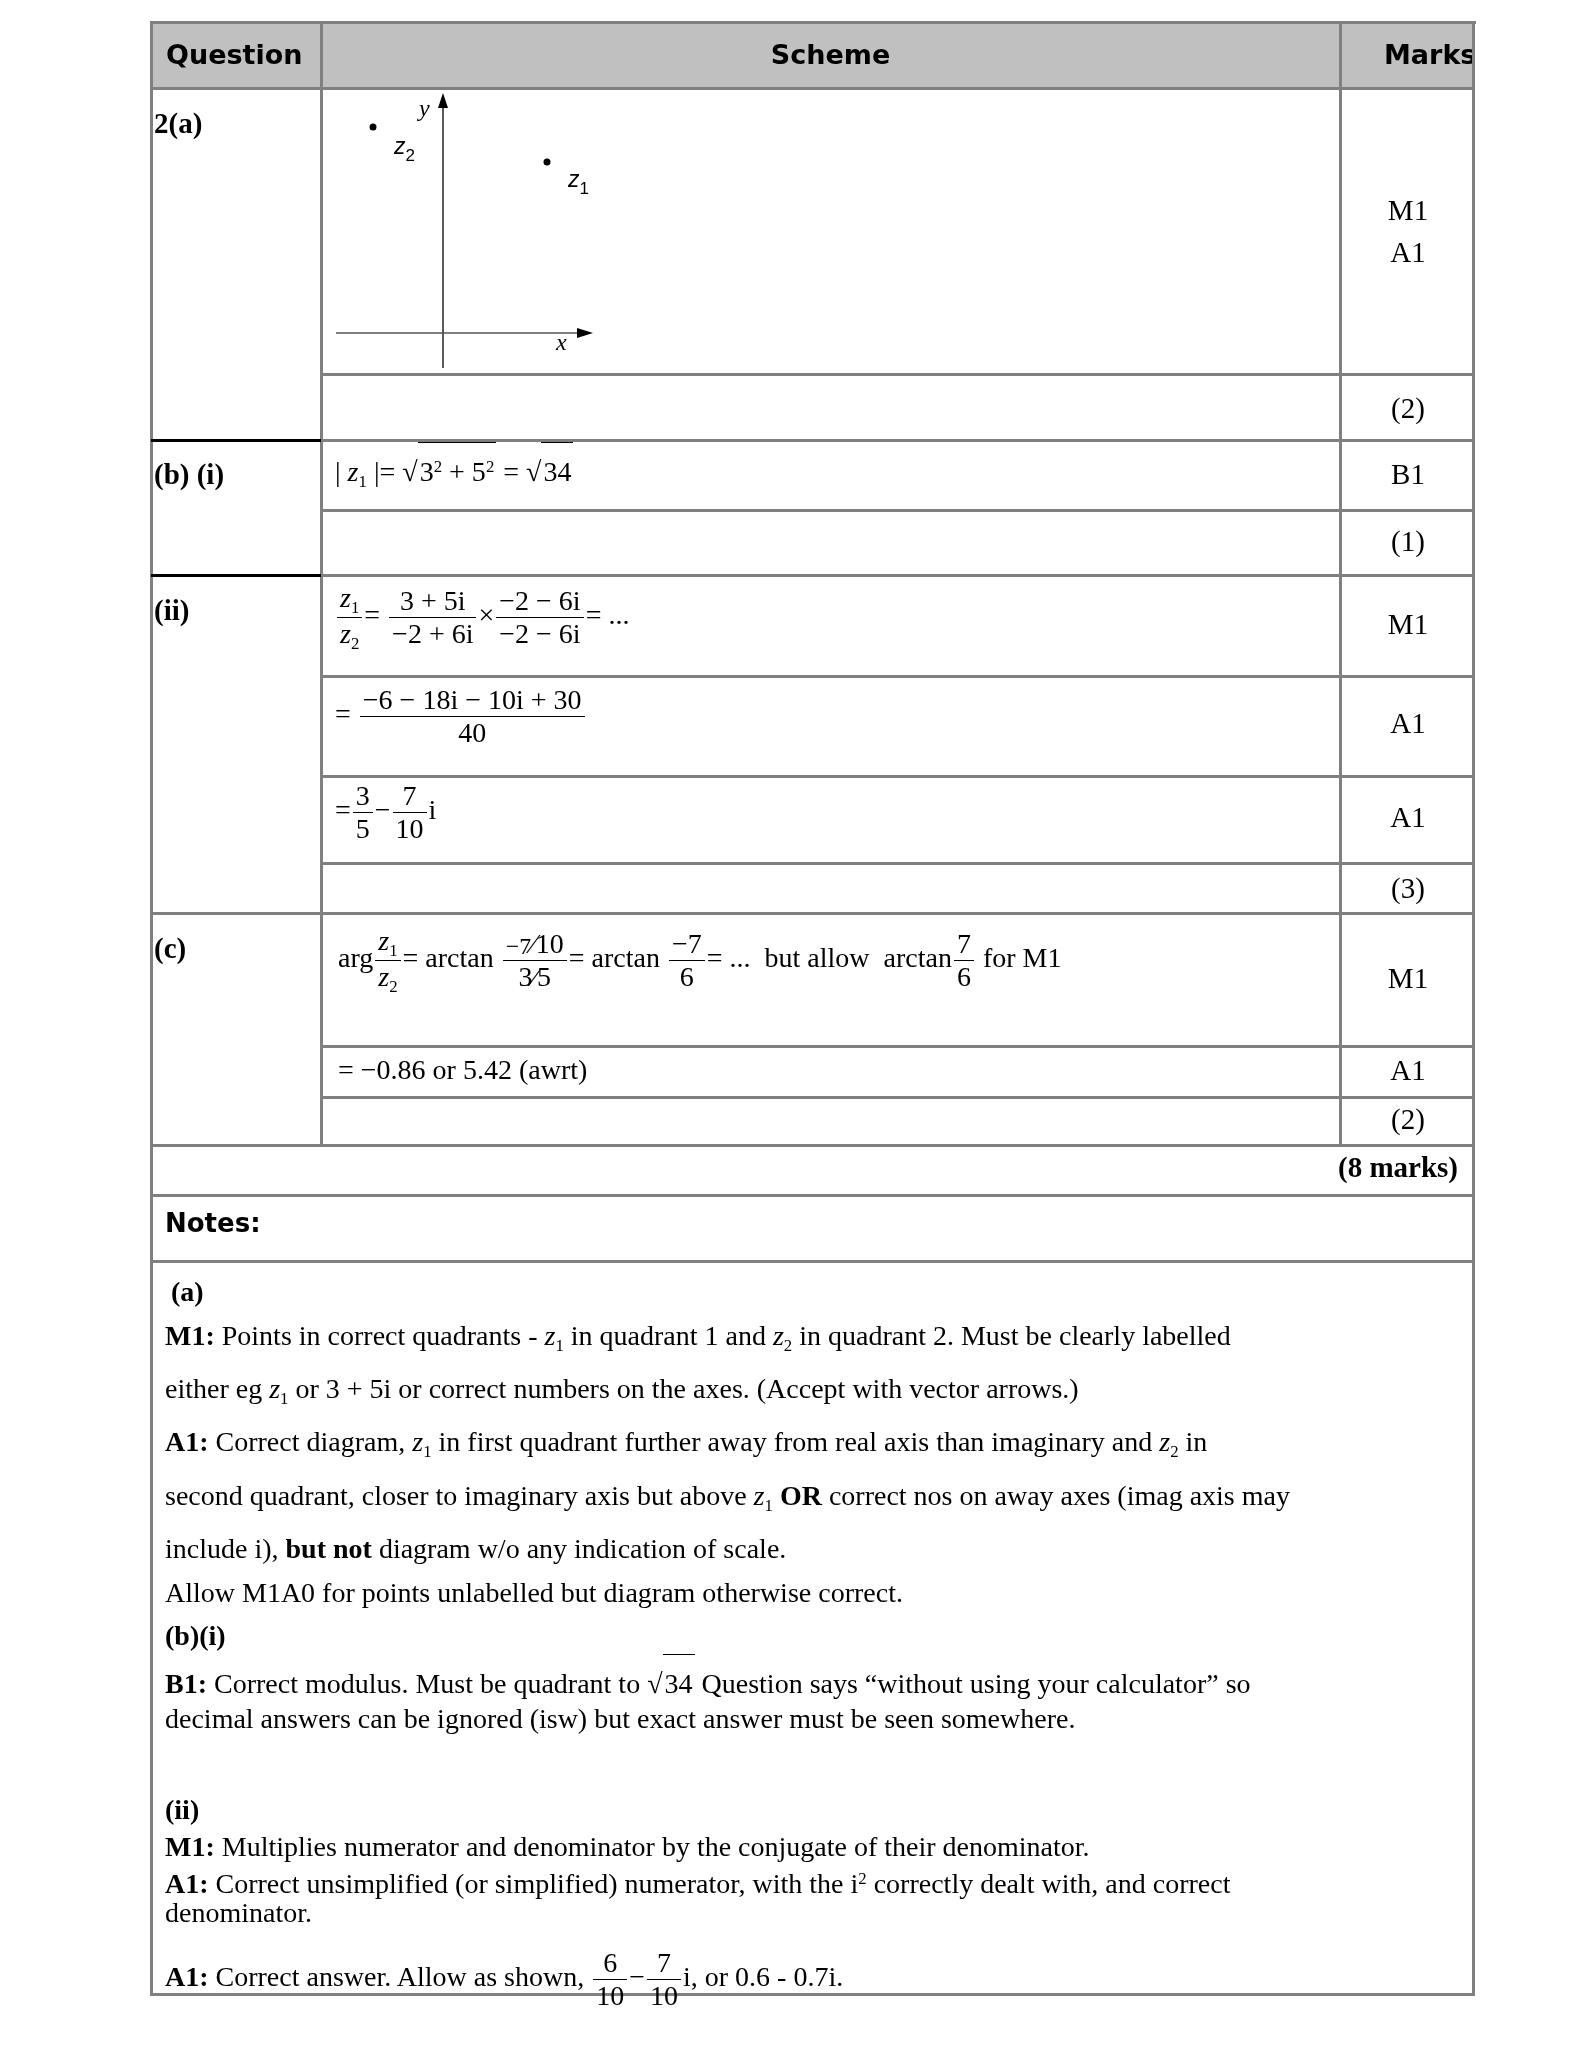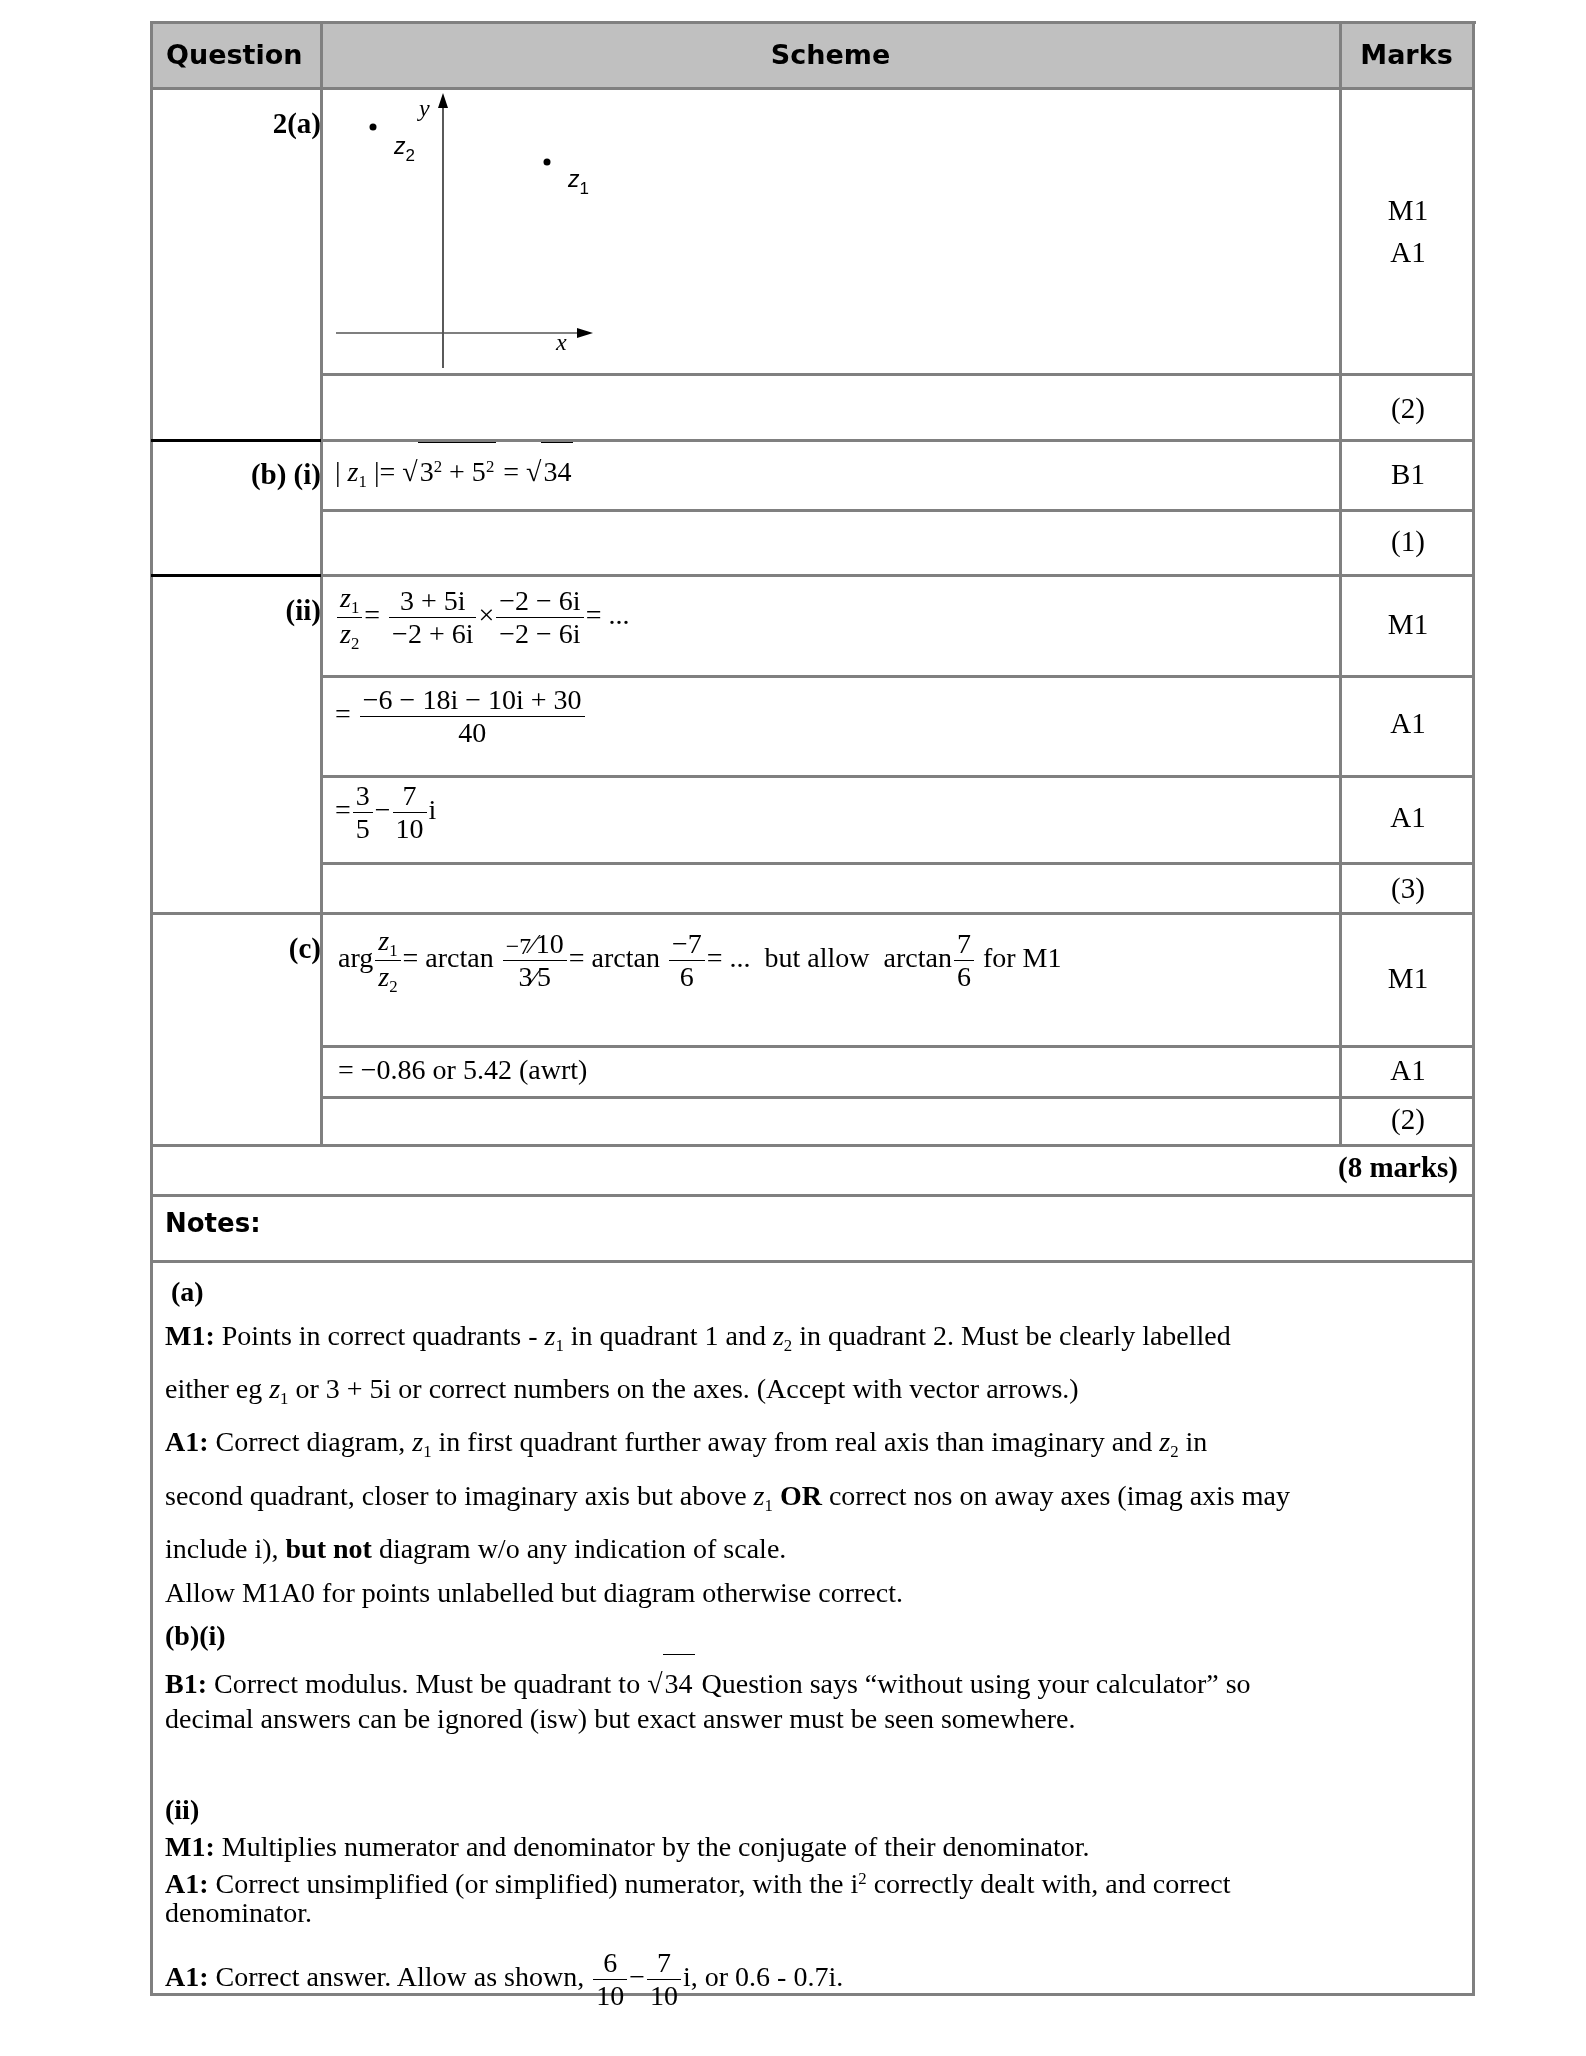--- a/index.html
+++ b/index.html
@@ -5,21 +5,21 @@
   html, body { margin:0; padding:0; background:#ffffff; }
   body { width:1586px; height:2056px; position:relative; overflow:hidden;
          font-family:"Liberation Serif", serif; color:#000; }
   .abs { position:absolute; }
   .hline { position:absolute; height:3px; background:#808080; }
   .hline.black { background:#000; height:3px; }
   .vline { position:absolute; width:3px; background:#808080; }
   .hdr { position:absolute; background:#c0c0c0; }
   .hdr-text { position:absolute; font-family:"DejaVu Sans", sans-serif; font-weight:bold;
               font-size:27px; line-height:66px; top:22px; height:66px; }
-  .qlabel { position:absolute; font-weight:bold; font-size:29px; text-align:right;
+  .qlabel { position:absolute; font-weight:bold; font-size:29px; text-align:left;
             left:154px; width:167px; }
   .mark { position:absolute; font-weight:normal; font-size:29px; text-align:center;
           left:1343px; width:130px; }
   .math { position:absolute; font-size:28px; white-space:nowrap; }
   .frac { display:inline-block; vertical-align:middle; text-align:center; margin:0 2px; }
   .frac > span { display:block; line-height:1.15; padding:0 3px; }
   .frac > span.num { border-bottom:1.6px solid #000; }
   .it { font-style:italic; }
   sub { font-size:0.6em; vertical-align:-0.35em; }
   sup { font-size:0.6em; vertical-align:0.55em; }
@@ -30,21 +30,21 @@
   .notes b { font-weight:bold; }
   .sfrac { display:inline-flex; flex-direction:column; align-items:center; vertical-align:middle; line-height:1.1; }
   .sfrac .sn { font-size:0.85em; }
 </style>
 </head>
 <body>
 
 <div class="hdr" style="left:151px;top:22px;width:1322px;height:66px;"></div>
 <div class="hdr-text" style="left:166px;">Question</div>
 <div class="hdr-text" style="left:321px;width:1019px;text-align:center;">Scheme</div>
-<div class="hdr-text" style="left:1340px;width:133px;text-align:center;">Marks</div>
+<div class="hdr-text" style="left:1340px;width:133px;padding-left:44px;">Marks</div>
 
 <div class="hline" style="left:151px;top:21px;width:1325px;"></div>
 <div class="vline" style="left:150px;top:21px;height:1975px;"></div>
 <div class="vline" style="left:1472px;top:21px;height:1975px;"></div>
 <div class="hline" style="left:150px;top:1993px;width:1325px;"></div>
 
 <div class="vline" style="left:320px;top:21px;height:1126px;"></div>
 <div class="vline" style="left:1339px;top:21px;height:1126px;"></div>
 
 <div class="hline" style="left:151px;top:87px;width:1322px;"></div>

